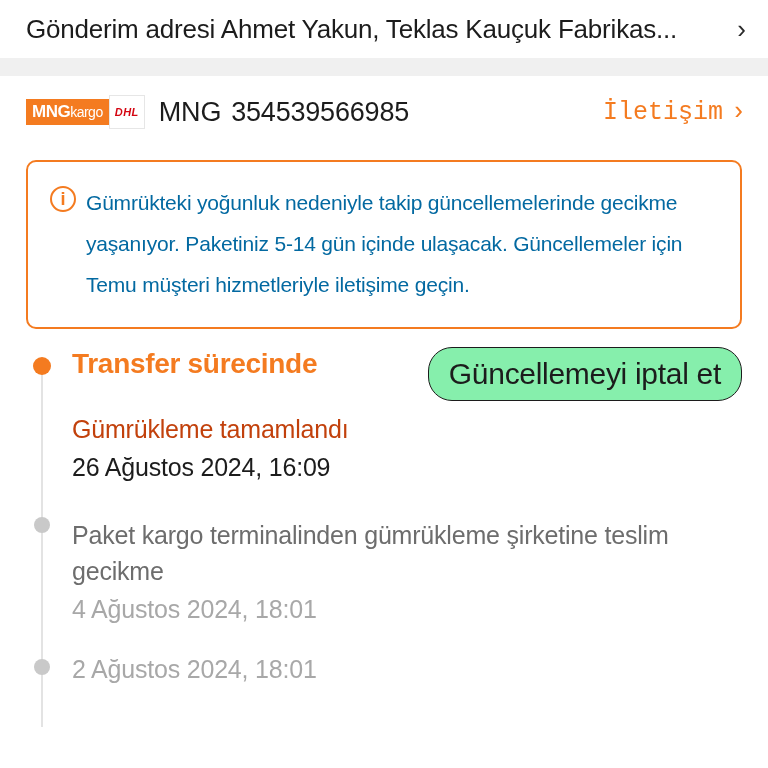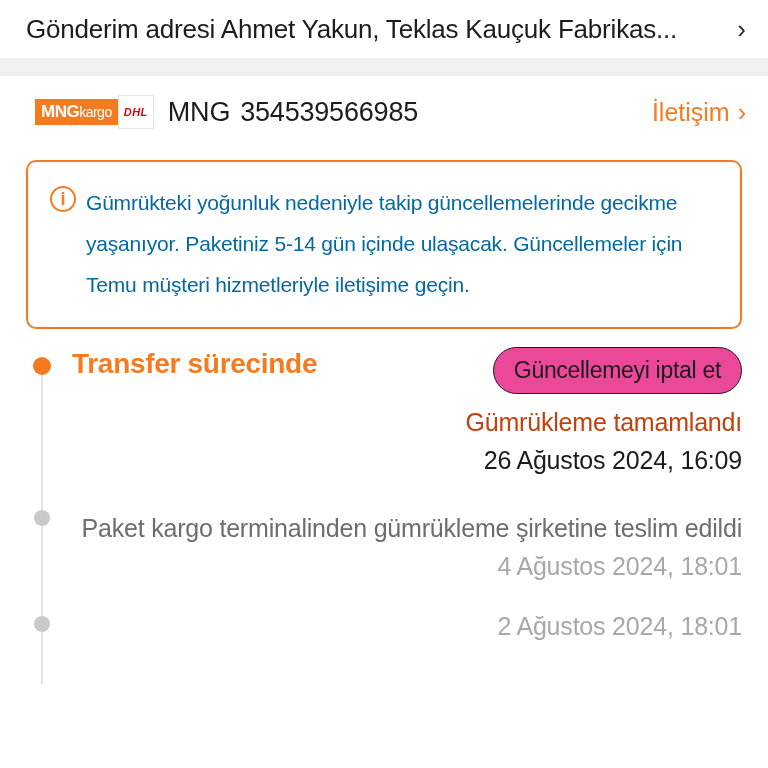--- a/index.html
+++ b/index.html
@@ -53,21 +53,21 @@
     height: 18px;
     background: #f0f0f0;
     width: 100%;
   }
 
   
   .carrier-row {
     height: 72px;
     display: flex;
     align-items: center;
-    padding: 0 22px 0 35px;
+    padding: 0 22px 0 26px;
     box-sizing: border-box;
   }
   .logo-wrap {
     display: flex;
     align-items: center;
     height: 26px;
     margin-right: 14px;
   }
   .mng-logo {
     background: #f47b20;
@@ -101,20 +101,21 @@
     font-size: 27px;
     color: #1c1c1c;
     letter-spacing: -0.2px;
   }
   .contact {
     margin-left: auto;
     display: flex;
     align-items: center;
     color: #f47b20;
     font-size: 25px;
+    font-family: Liberation Mono, monospace;
   }
   .contact .chev { color: #f47b20; font-size: 25px; margin-left: 8px; }
 
   
   .notice {
     margin: 12px 26px 0 26px;
     border: 2px solid #f47b20;
     border-radius: 10px;
     padding: 20px 22px 22px 22px;
     box-sizing: border-box;
@@ -141,21 +142,20 @@
     line-height: 41px;
     color: #0369a1;
     letter-spacing: -0.2px;
   }
 
   
   .timeline {
     margin: 18px 0 12px 0;
     position: relative;
     padding: 0 26px;
-    text-align: right;
   }
   .tl-line {
     position: absolute;
     left: 41px;
     top: 26px;
     bottom: -40px;
     width: 2px;
     background: #e3e3e3;
   }
   .tl-item {
@@ -194,23 +194,23 @@
     color: #f47b20;
     font-weight: bold;
     letter-spacing: -0.3px;
     line-height: 34px;
   }
   .cancel-btn {
     margin-left: auto;
     border: 1.5px solid #1c1c1c;
     border-radius: 24px;
     padding: 9px 20px;
-    font-size: 23px;
-    color: #1c1c1c;
-    background: #ec4899;
+    font-size: 30px;
+    color: #1c1c1c;
+    background: #86efac;
     white-space: nowrap;
     letter-spacing: -0.3px;
   }
   .tl-sub {
     font-size: 25px;
     color: #c2410c;
     margin-top: 10px;
     line-height: 36px;
     letter-spacing: -0.2px;
   }
@@ -272,21 +272,21 @@
         <div class="tl-sub">Gümrükleme tamamlandı</div>
         <div class="tl-date">26 Ağustos 2024, 16:09</div>
       </div>
     </div>
 
     <div class="tl-item past">
       <div class="dot-col">
         <div class="dot"></div>
       </div>
       <div class="tl-body">
-        <div class="tl-sub">Paket kargo terminalinden gümrükleme şirketine teslim edildi</div>
+        <div class="tl-sub">Paket kargo terminalinden gümrükleme şirketine teslim gecikme</div>
         <div class="tl-date">4 Ağustos 2024, 18:01</div>
       </div>
     </div>
 
     <div class="tl-item past">
       <div class="dot-col">
         <div class="dot"></div>
       </div>
       <div class="tl-body">
         <div class="tl-date">2 Ağustos 2024, 18:01</div>

